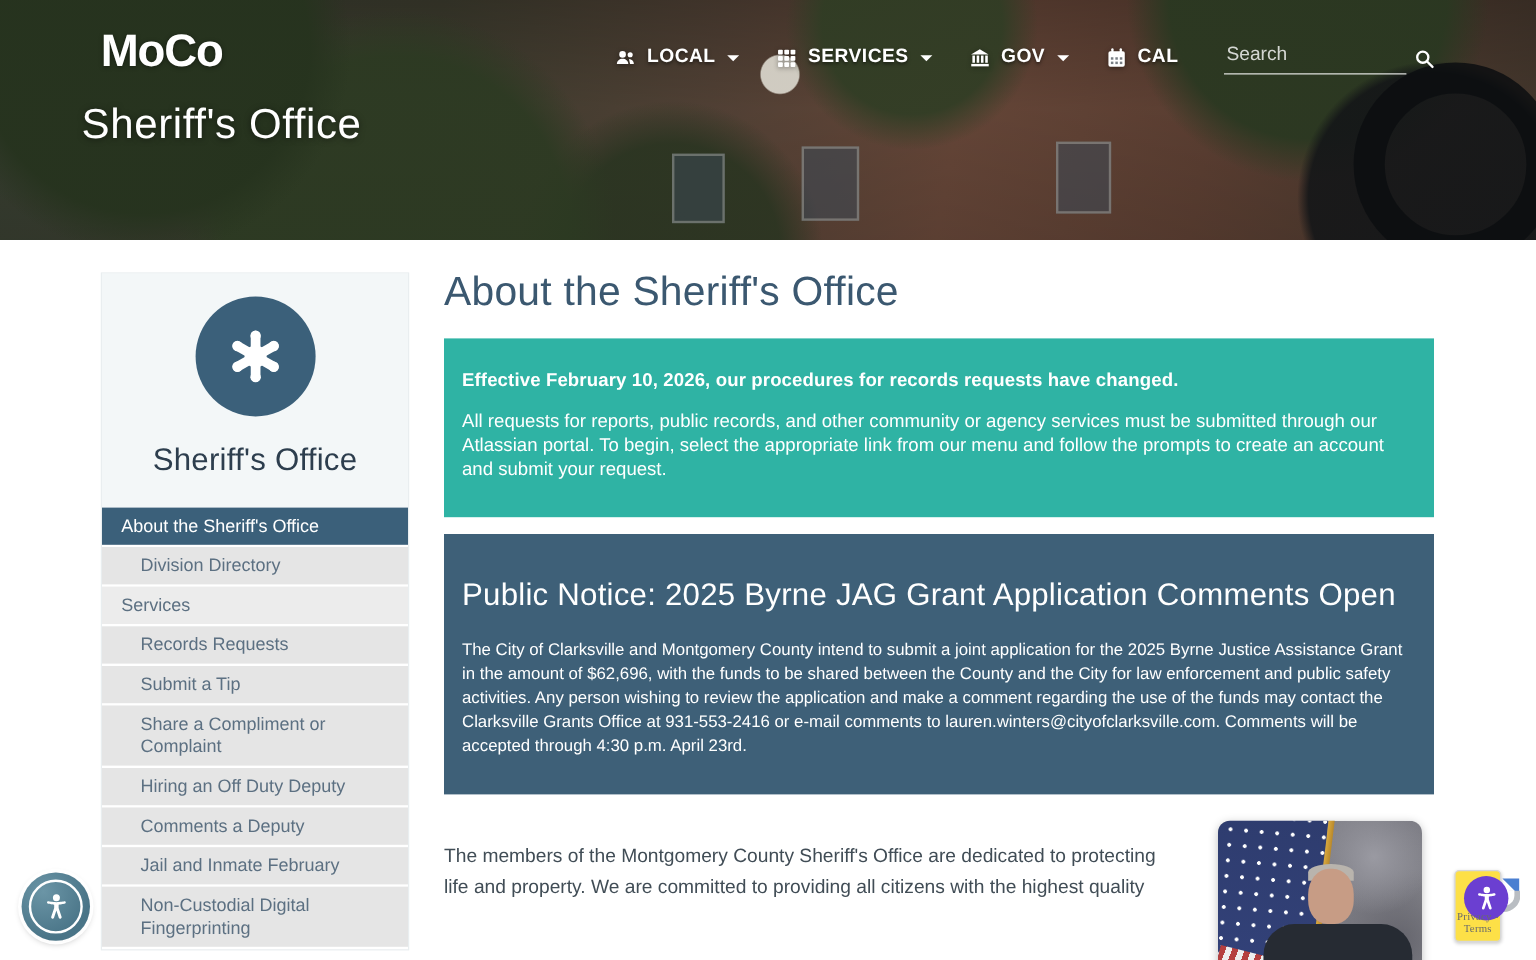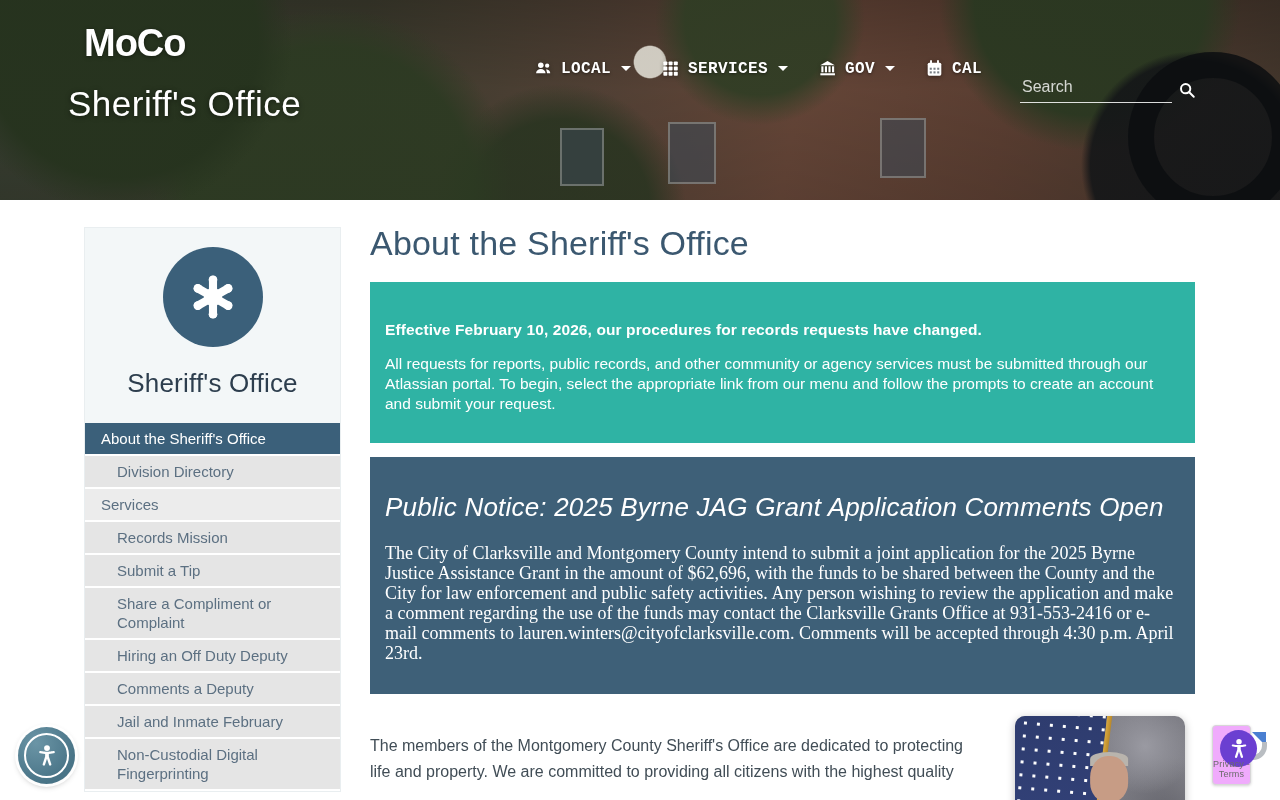--- a/index.html
+++ b/index.html
@@ -23,25 +23,25 @@
   .hero-window { position:absolute; background:rgba(60,72,86,.55); border:2px solid rgba(210,205,195,.35); }
   .wheel { position:absolute; left:1128px; top:52px; width:170px; height:170px; border-radius:50%;
     border:26px solid rgba(12,14,16,.85); background:transparent; }
   .logo { position:absolute; left:84px; top:22px; color:#fff; font-size:38px; font-weight:800;
     letter-spacing:-1px; text-shadow:0 1px 4px rgba(0,0,0,.45); cursor:pointer; }
   .hero-title { position:absolute; left:68px; top:84px; color:#fff; font-size:35px; font-weight:500;
     letter-spacing:.5px; text-shadow:0 1px 5px rgba(0,0,0,.5); }
 
   .topnav { position:absolute; top:34px; right:84px; display:flex; align-items:center; gap:30px; }
   .nav-item { display:flex; align-items:center; gap:8px; color:#fff; font-size:16px; font-weight:600;
-    letter-spacing:.4px; cursor:pointer; text-shadow:0 1px 3px rgba(0,0,0,.5); white-space:nowrap;font-family:Liberation Mono, monospace; }
+    letter-spacing:.4px; cursor:pointer; text-shadow:0 1px 3px rgba(0,0,0,.5); white-space:nowrap; }
   .nav-item svg { width:19px; height:19px; display:block; filter:drop-shadow(0 1px 2px rgba(0,0,0,.4)); }
   .caret { display:inline-block; width:0; height:0; border-left:5px solid transparent;
     border-right:5px solid transparent; border-top:5px solid #fff; margin-left:2px; }
-  .searchbox { display:flex; align-items:flex-end; gap:6px; margin-left:8px;margin-top:41px; }
+  .searchbox { display:flex; align-items:flex-end; gap:6px; margin-left:8px; }
   .searchbox input { width:152px; background:transparent; border:none; outline:none;
     border-bottom:1px solid rgba(255,255,255,.85); color:#fff; font-size:16px; padding:3px 2px 6px; }
   .searchbox input::placeholder { color:rgba(255,255,255,.8); }
   .search-btn { background:none; border:none; cursor:pointer; padding:0 0 4px; }
   .search-btn svg { width:18px; height:18px; display:block; }
 
   
   .sidebar { position:absolute; left:84px; top:227px; width:257px; background:#fbfcfc;
     border:1px solid #e9eef0; }
   .side-card { background:#f3f7f8; padding:19px 10px 24px; text-align:center; }
@@ -52,25 +52,25 @@
   .side-menu { list-style:none; }
   .side-menu li { font-size:15px; color:#5c7082; line-height:19px; cursor:pointer;
     padding:6px 12px 6px 32px; border-bottom:2px solid #fff; background:#e5e5e5; }
   .side-menu li.section { background:#ececec; padding-left:16px; }
   .side-menu li.active { background:#3b607a; color:#fff; padding-left:16px; font-size:15px; }
 
   
   .content { position:absolute; left:370px; top:224px; width:825px; }
   .page-h1 { font-size:34px; font-weight:500; color:#3b5870; letter-spacing:.2px; }
   .notice-teal { margin-top:19px; background:#2fb3a4; color:#fff; padding:27px 15px 29px; }
-  .notice-teal .lead { font-size:15.5px; font-weight:700; letter-spacing:.1px;margin-top:12px; }
+  .notice-teal .lead { font-size:15.5px; font-weight:700; letter-spacing:.1px; }
   .notice-teal .body { margin-top:15px; font-size:15.5px; line-height:20px; }
   .notice-dark { margin-top:14px; background:#3e6078; color:#fff; padding:33px 15px 31px; }
-  .notice-dark h2 { font-size:26px; font-weight:500; line-height:35px; letter-spacing:.2px;font-style:italic; }
-  .notice-dark .body { margin-top:18px; font-size:18px; line-height:20px;font-family:Liberation Serif, serif; }
+  .notice-dark h2 { font-size:26px; font-weight:500; line-height:35px; letter-spacing:.2px; }
+  .notice-dark .body { margin-top:18px; font-size:14px; line-height:20px; }
 
   .mission { display:flex; align-items:flex-start; margin-top:22px; }
   .mission-col { width:595px; }
   .mission-col h2 { font-size:24px; font-weight:700; color:#3b5870; }
   .mission-col p { margin-top:17px; font-size:16px; line-height:26px; color:#414d56; }
 
   .portrait { margin-left:50px; width:170px; height:130px; border-radius:10px 10px 0 0;
     overflow:hidden; position:relative; box-shadow:0 2px 8px rgba(0,0,0,.25);
     background:
       radial-gradient(circle 60px at 130px 30px, #9a9aa2 0%, rgba(154,154,162,0) 80%),
@@ -93,22 +93,22 @@
 
   
   .a11y-fab { position:absolute; left:18px; top:727px; width:57px; height:57px; border-radius:50%;
     background:radial-gradient(circle at 32% 28%, #6b95a6, #497487 70%); border:none; cursor:pointer;
     box-shadow:0 0 0 3px rgba(255,255,255,.95), 0 2px 6px rgba(0,0,0,.3);
     display:flex; align-items:center; justify-content:center; }
   .a11y-fab .ring { width:45px; height:45px; border:2.5px solid #fff; border-radius:50%;
     display:flex; align-items:center; justify-content:center; }
   .a11y-fab svg { width:28px; height:28px; }
 
-  .recaptcha { position:absolute; left:1212px; top:725px; width:39px; height:60px; background:#f0abfc;
-    border:1px solid #d7d7d7; border-radius:4px; box-shadow:0 1px 3px rgba(0,0,0,.18); cursor:pointer; }
+  .recaptcha { position:absolute; left:1212px; top:725px; width:39px; height:60px; background:#fde047;
+    border:1px solid #d7d7d7; border-radius:4px; box-shadow:0 1px 3px rgba(0,0,0,.18); cursor:pointer;font-family:Liberation Serif, serif; }
   .recaptcha .art { position:absolute; left:5px; top:4px; width:50px; height:38px; }
   .rc-blue { position:absolute; right:2px; top:2px; width:0; height:0;
     border-top:14px solid #4a7fd1; border-left:14px solid transparent; }
   .rc-swirl { position:absolute; right:1px; top:12px; width:16px; height:18px;
     border-right:5px solid #b9bdc2; border-bottom:5px solid #b9bdc2; border-radius:0 0 14px 0; }
   .rc-circle { position:absolute; left:2px; top:0; width:37px; height:37px; border-radius:50%;
     background:#6b3fd1; display:flex; align-items:center; justify-content:center; }
   .rc-circle svg { width:26px; height:26px; }
   .rc-label { position:absolute; left:0; right:0; bottom:5px; text-align:center; font-size:9px;
     color:#6b6b6b; letter-spacing:.2px; }
@@ -226,21 +226,21 @@
             <circle cx="22" cy="34" r="8" fill="#fff"></circle>
         </svg>
       </div>
       <div class="side-title">Sheriff's Office</div>
     </div>
     <ul class="side-menu">
 
     <li class="active">About the Sheriff's Office</li>
         <li class="sub">Division Directory</li>
         <li class="section">Services</li>
-        <li class="sub">Records Mission</li>
+        <li class="sub">Records Requests</li>
         <li class="sub">Submit a Tip</li>
         <li class="sub">Share a Compliment or Complaint</li>
         <li class="sub">Hiring an Off Duty Deputy</li>
         <li class="sub">Comments a Deputy</li>
         <li class="sub">Jail and Inmate February</li>
         <li class="sub">Non-Custodial Digital Fingerprinting</li>
       </ul>
   </aside>
 
   <main class="content">

